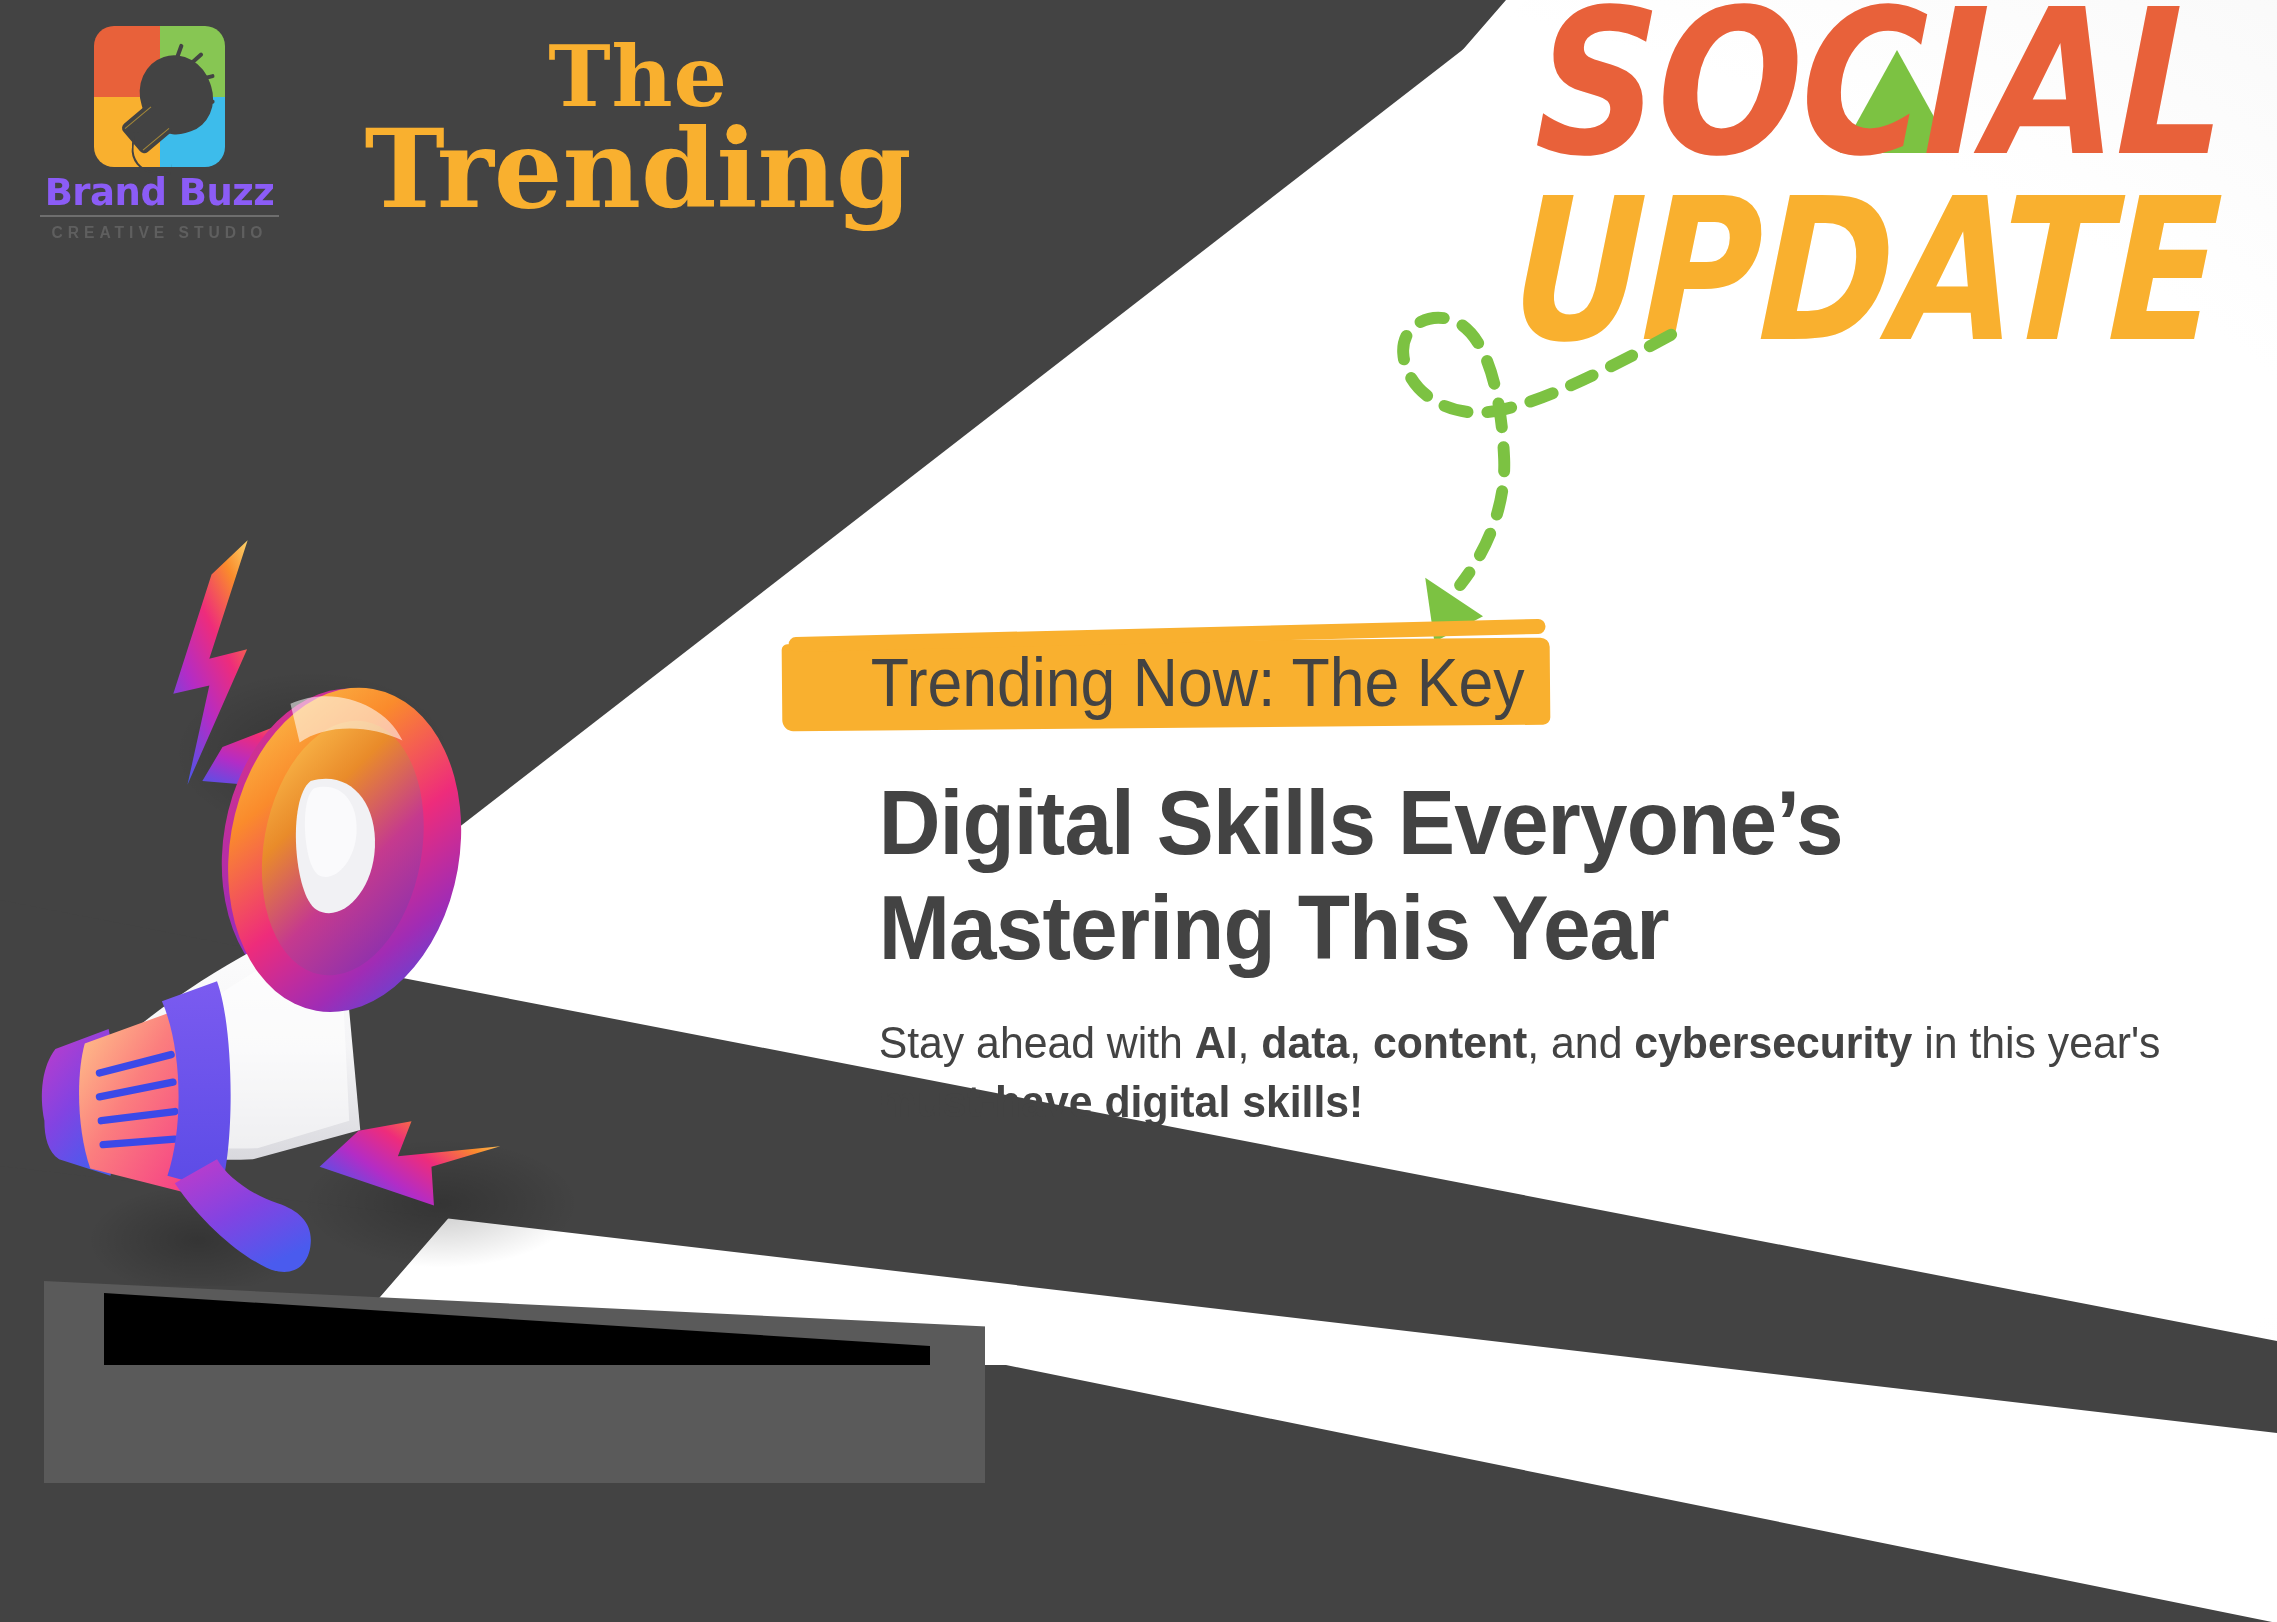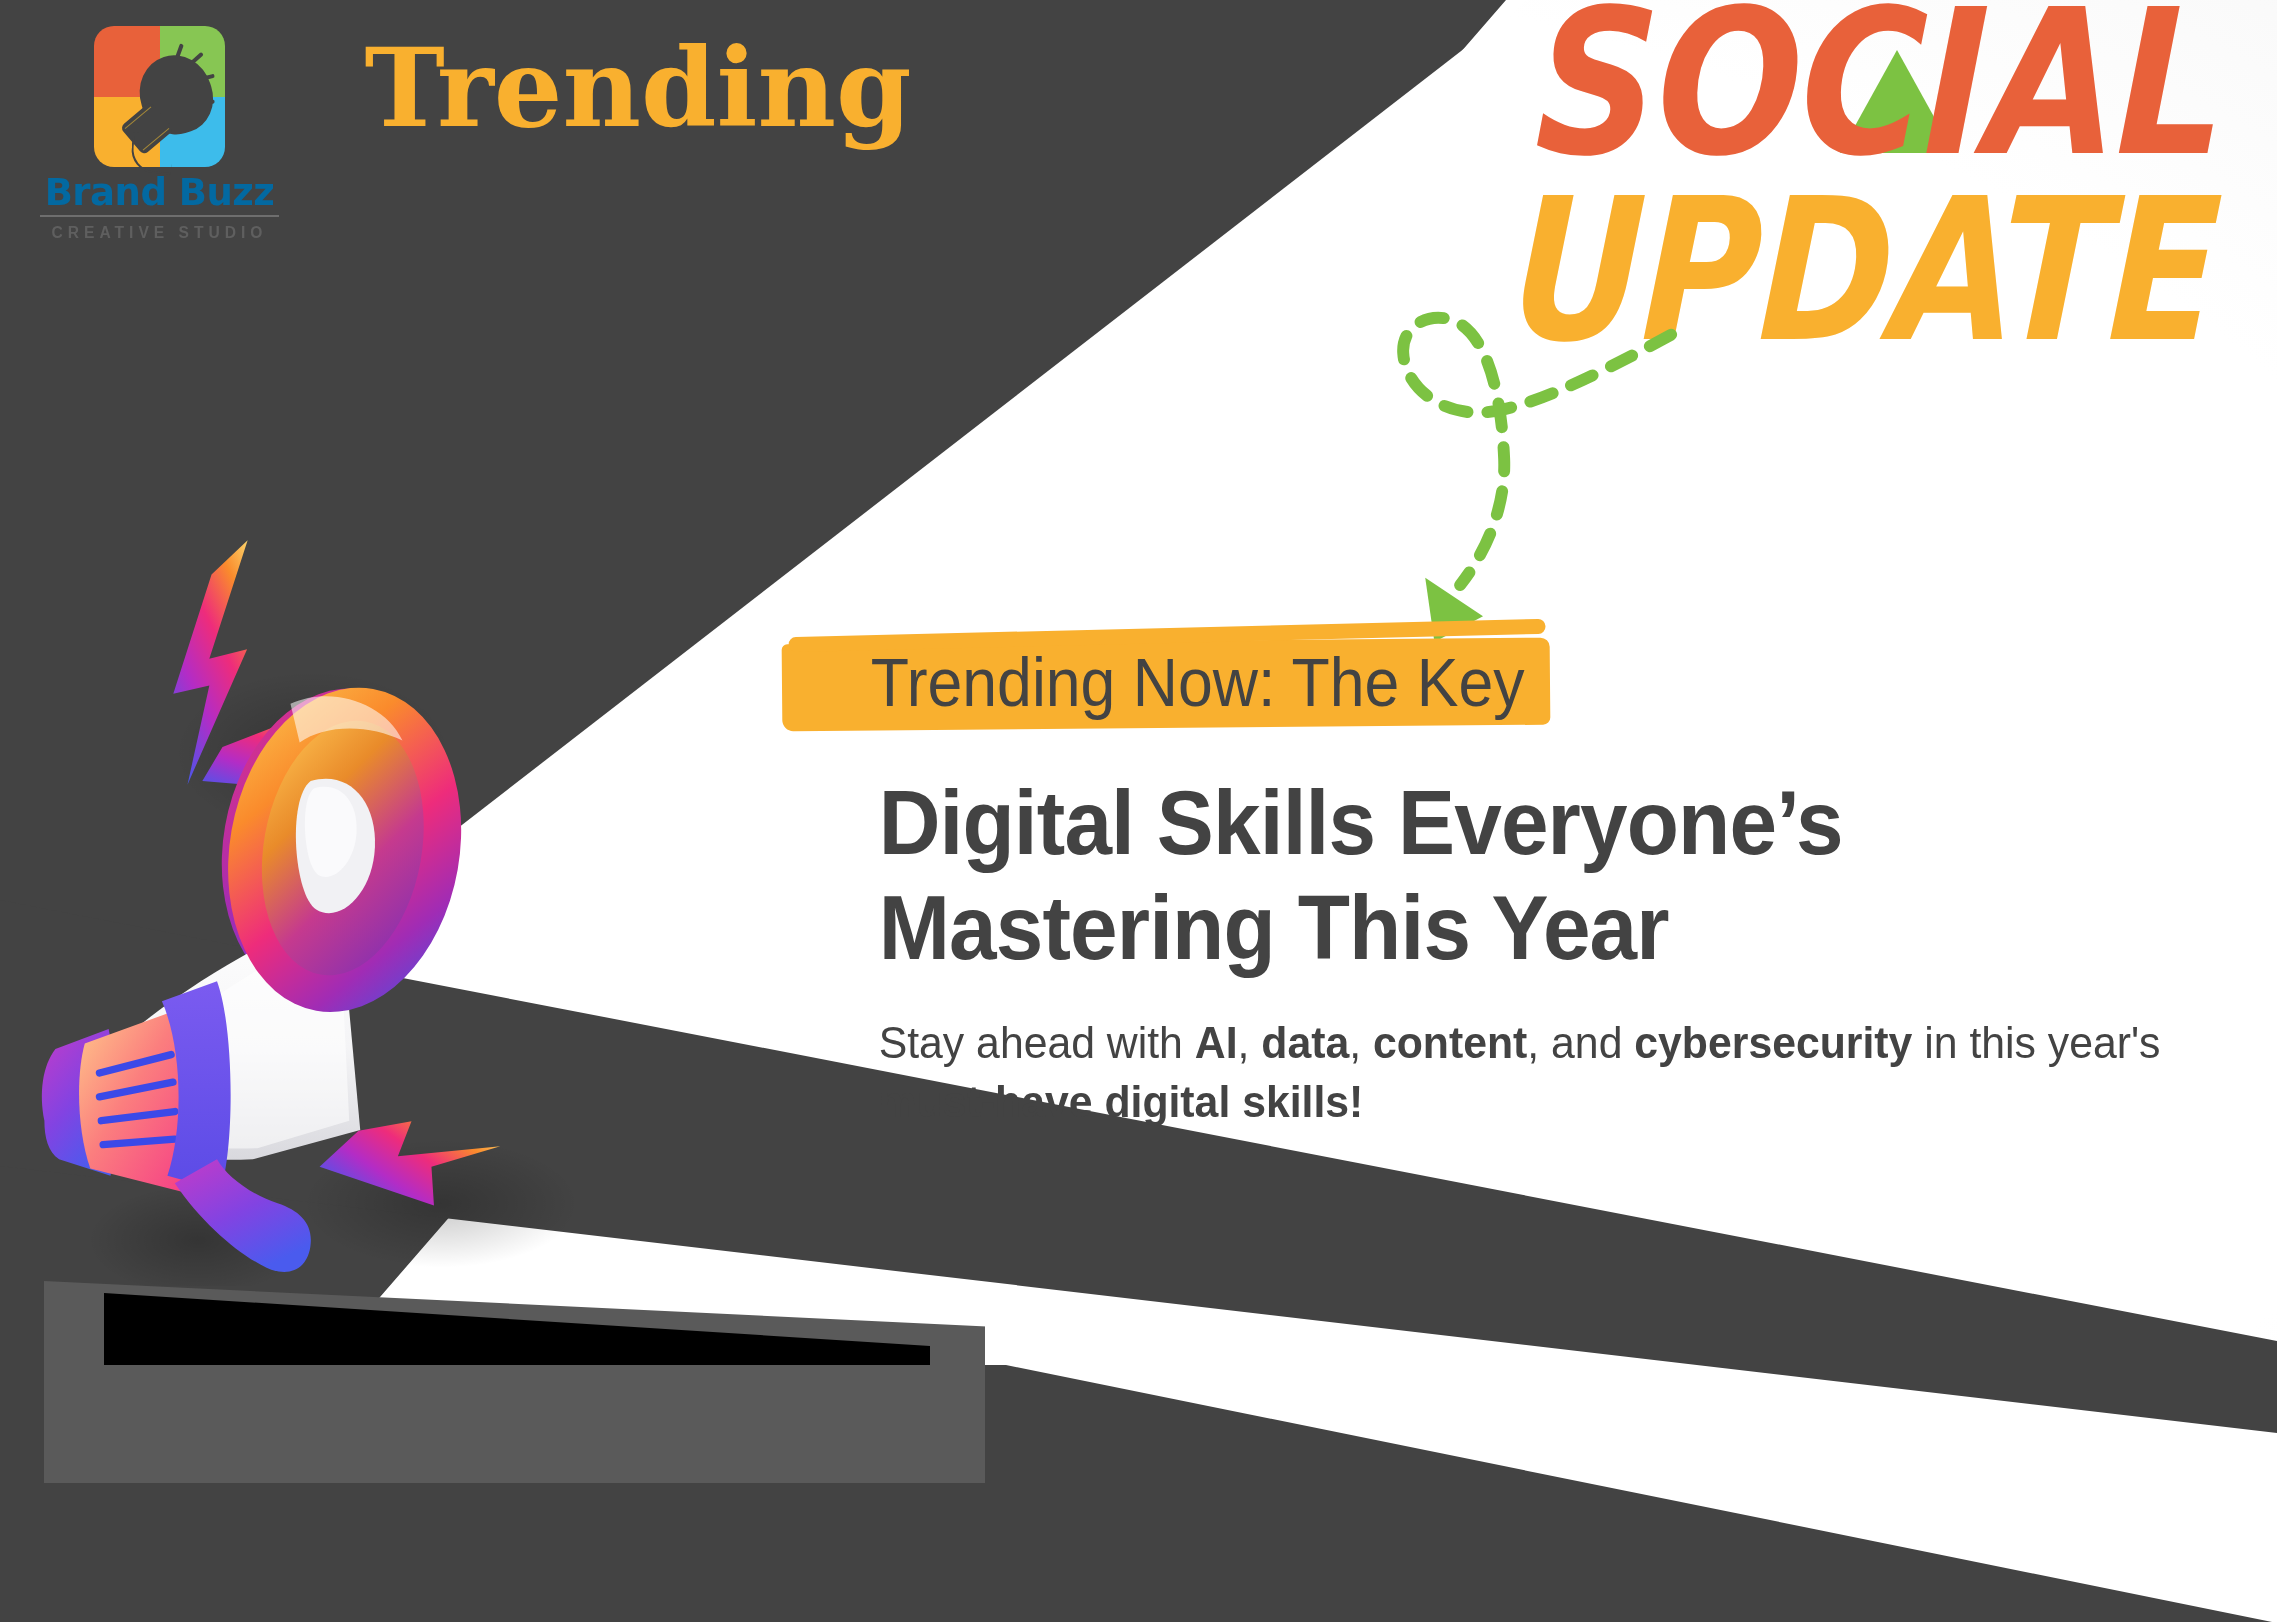--- a/index.html
+++ b/index.html
@@ -72,21 +72,21 @@
   .r1{left:81px;top:35px;width:20px;transform:rotate(-70deg);}
   .r2{left:92px;top:40px;width:22px;transform:rotate(-42deg);}
   .r3{left:99px;top:53px;width:22px;transform:rotate(-14deg);}
   .r4{left:101px;top:70px;width:20px;transform:rotate(12deg);}
   .bulb-wire{
     position:absolute;left:37px;top:108px;width:40px;height:37px;
     border-left:2.8px solid #434343;border-bottom:2.8px solid #434343;
     border-radius:0 0 0 24px;transform:rotate(6deg);
   }
   .brand-name{
-    font-size:37px;font-weight:bold;color:#0369a1;text-align:center;
+    font-size:37px;font-weight:bold;color:#8b5cf6;text-align:center;
     letter-spacing:-0.5px;line-height:1;margin-bottom:2px;
     font-family:"DejaVu Sans",sans-serif;
   }
   .brand-rule{height:1.8px;background:#6e6e6e;width:100%;margin:3.7px 0 7.3px 0;}
   .brand-sub{
     font-size:15.6px;color:#5f5f5f;text-align:center;letter-spacing:5px;
     font-weight:bold;
   }
 
   
@@ -265,20 +265,21 @@
       <span class="bulb"></span>
       <span class="bulb-neck"></span>
       <span class="bulb-wire"></span>
     </div>
     <div class="brand-name">Brand Buzz</div>
     <div class="brand-rule"></div>
     <div class="brand-sub">CREATIVE STUDIO</div>
   </div>
 
   <div class="masthead">
+    <span class="l1">The</span>
     <span class="l2">Trending</span>
   </div>
 
   <div class="su">
     <span class="su-tri"></span>
     <span class="su-line su-social">SOCIAL</span>
     <span class="su-line su-update">UPDATE</span>
   </div>
 
   <div class="green-arrow">

